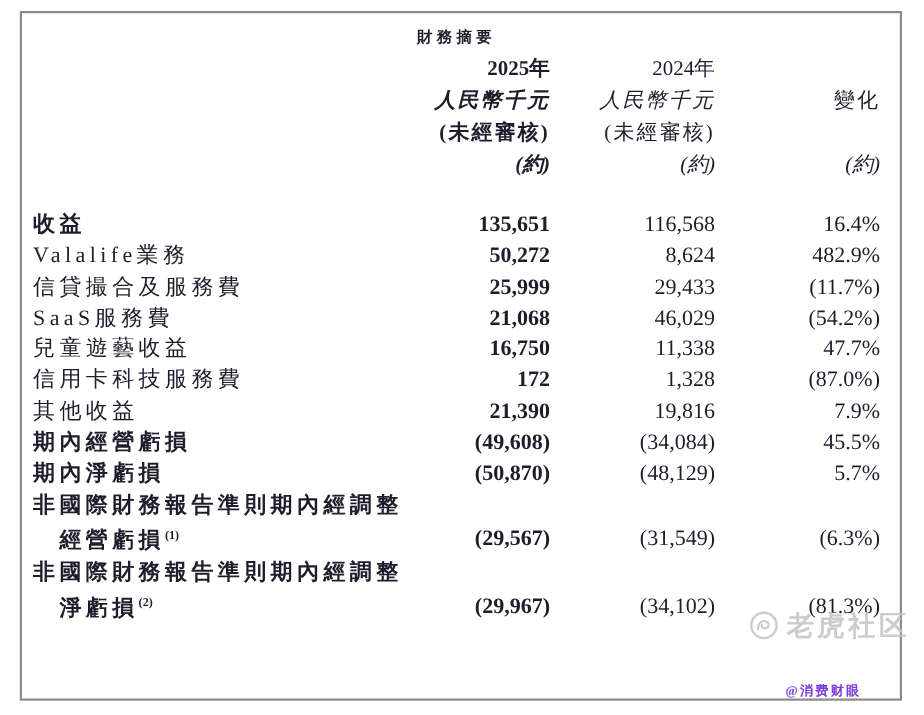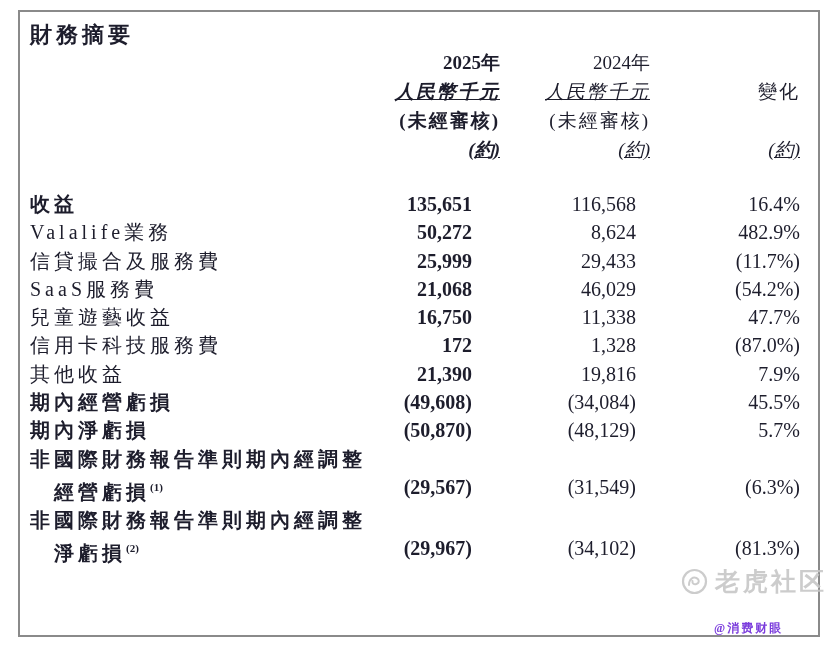--- a/index.html
+++ b/index.html
@@ -14,50 +14,51 @@
   .frame {
     position: absolute;
     left: 18px; top: 10px;
     width: 802px; height: 627px;
     box-sizing: border-box;
     border: 2px solid #8a8a8a;
     background: #ffffff;
     padding: 10px 18px 0 10px;
   }
   .title {
-    font-size: 22px;
+    font-size: 14px;
     font-weight: bold;
     letter-spacing: 4px;
     line-height: 26px;
     white-space: nowrap;
+    text-align: center;
   }
   .period {
     margin-top: 26px;
     margin-left: 452px;
     font-size: 20px;
     font-weight: bold;
     letter-spacing: 1.5px;
     line-height: 26px;
     white-space: nowrap;
   }
   .hrow { display: flex; line-height: 29px; font-size: 19px; align-items: baseline; }
-  .row  { display: flex; line-height: 28.3px; font-size: 20px; align-items: flex-start; gap: 14px; }
+  .row  { display: flex; line-height: 28.3px; font-size: 20px; align-items: center; }
   .datarows { margin-top: 26px; }
   .lbl { flex: 1; letter-spacing: 4px; white-space: nowrap; }
   .c1 { width: 125px; text-align: right; white-space: nowrap; }
   .c2 { width: 150px; text-align: right; white-space: nowrap; }
   .c3 { width: 150px; text-align: right; white-space: nowrap; }
   .b { font-weight: bold; }
-  .i { font-style: italic; text-decoration: underline; }
+  .i { font-style: italic; }
   .ls2 { letter-spacing: 2px; }
   .ind { padding-left: 24px; }
   sup { font-size: 11px; letter-spacing: 0; }
   .wm-brand {
     position: absolute;
-    top: 565px; left: 681px;
+    top: 552px; left: 681px;
     display: flex; align-items: center; gap: 7px;
     color: #c6c6c6;
     opacity: 0.88;
     font-size: 25px;
     font-weight: bold;
     letter-spacing: 3px;
     white-space: nowrap;
     z-index: 5;
   }
   .wm-handle {

